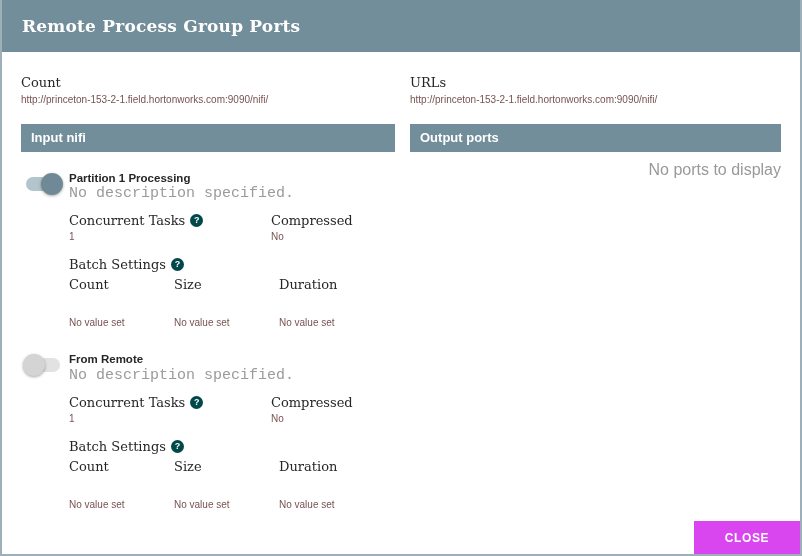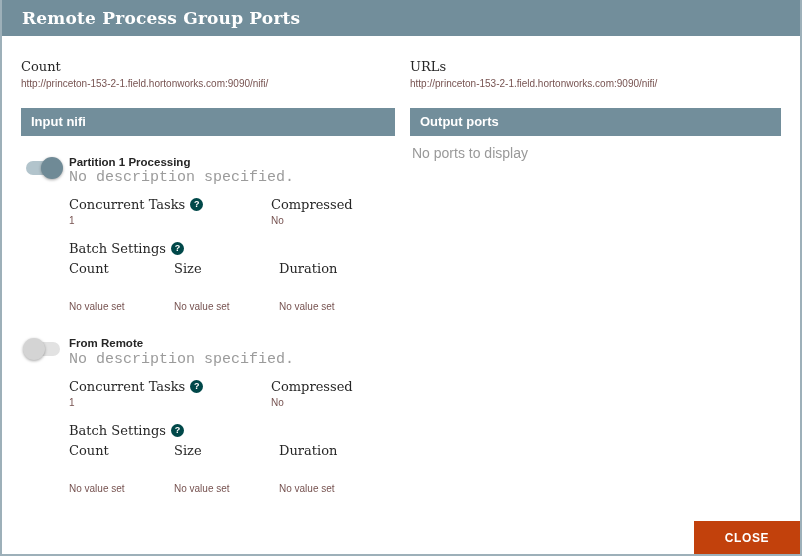--- a/index.html
+++ b/index.html
@@ -11,21 +11,21 @@
     width: 802px;
     height: 556px;
     background: #ffffff;
     border-left: 2px solid #9db0b9;
     border-right: 2px solid #9db0b9;
     border-bottom: 2px solid #9db0b9;
     overflow: hidden;
   }
 
   .dialog-header {
-    height: 36px;
+    height: 52px;
     background: #728e9b;
     color: #ffffff;
     display: flex;
     align-items: center;
     padding-left: 20px;
     font-family: "DejaVu Serif", serif;
     font-weight: bold;
     font-size: 17px;
     letter-spacing: 0.2px;
   }
@@ -58,23 +58,24 @@
   .panel-header {
     background: #728e9b;
     color: #ffffff;
     font-size: 13px;
     font-weight: bold;
     padding: 7px 10px 7px 10px;
     line-height: 14px;
   }
 
   .panel-body-empty {
-    font-size: 14px;
+    font-size: 16px;
     color: #999999;
     padding: 9px 0 0 2px;
+    text-align: right;
   }
 
   .port-entry { display: flex; padding-top: 20px; }
   .port-entry + .port-entry { padding-top: 24px; }
 
   .toggle-col { width: 48px; flex: 0 0 48px; padding: 5px 0 0 5px; }
 
   .toggle {
     position: relative;
     width: 34px;
@@ -141,21 +142,21 @@
     line-height: 13px;
     text-align: center;
   }
 
   .close-button {
     position: absolute;
     right: 0;
     bottom: 0;
     width: 106px;
     height: 33px;
-    background: #c2410c;
+    background: #d946ef;
     color: #ffffff;
     border: none;
     font-family: "Liberation Sans", sans-serif;
     font-size: 12px;
     font-weight: bold;
     letter-spacing: 0.6px;
     cursor: pointer;
   }
 </style>
 </head>

